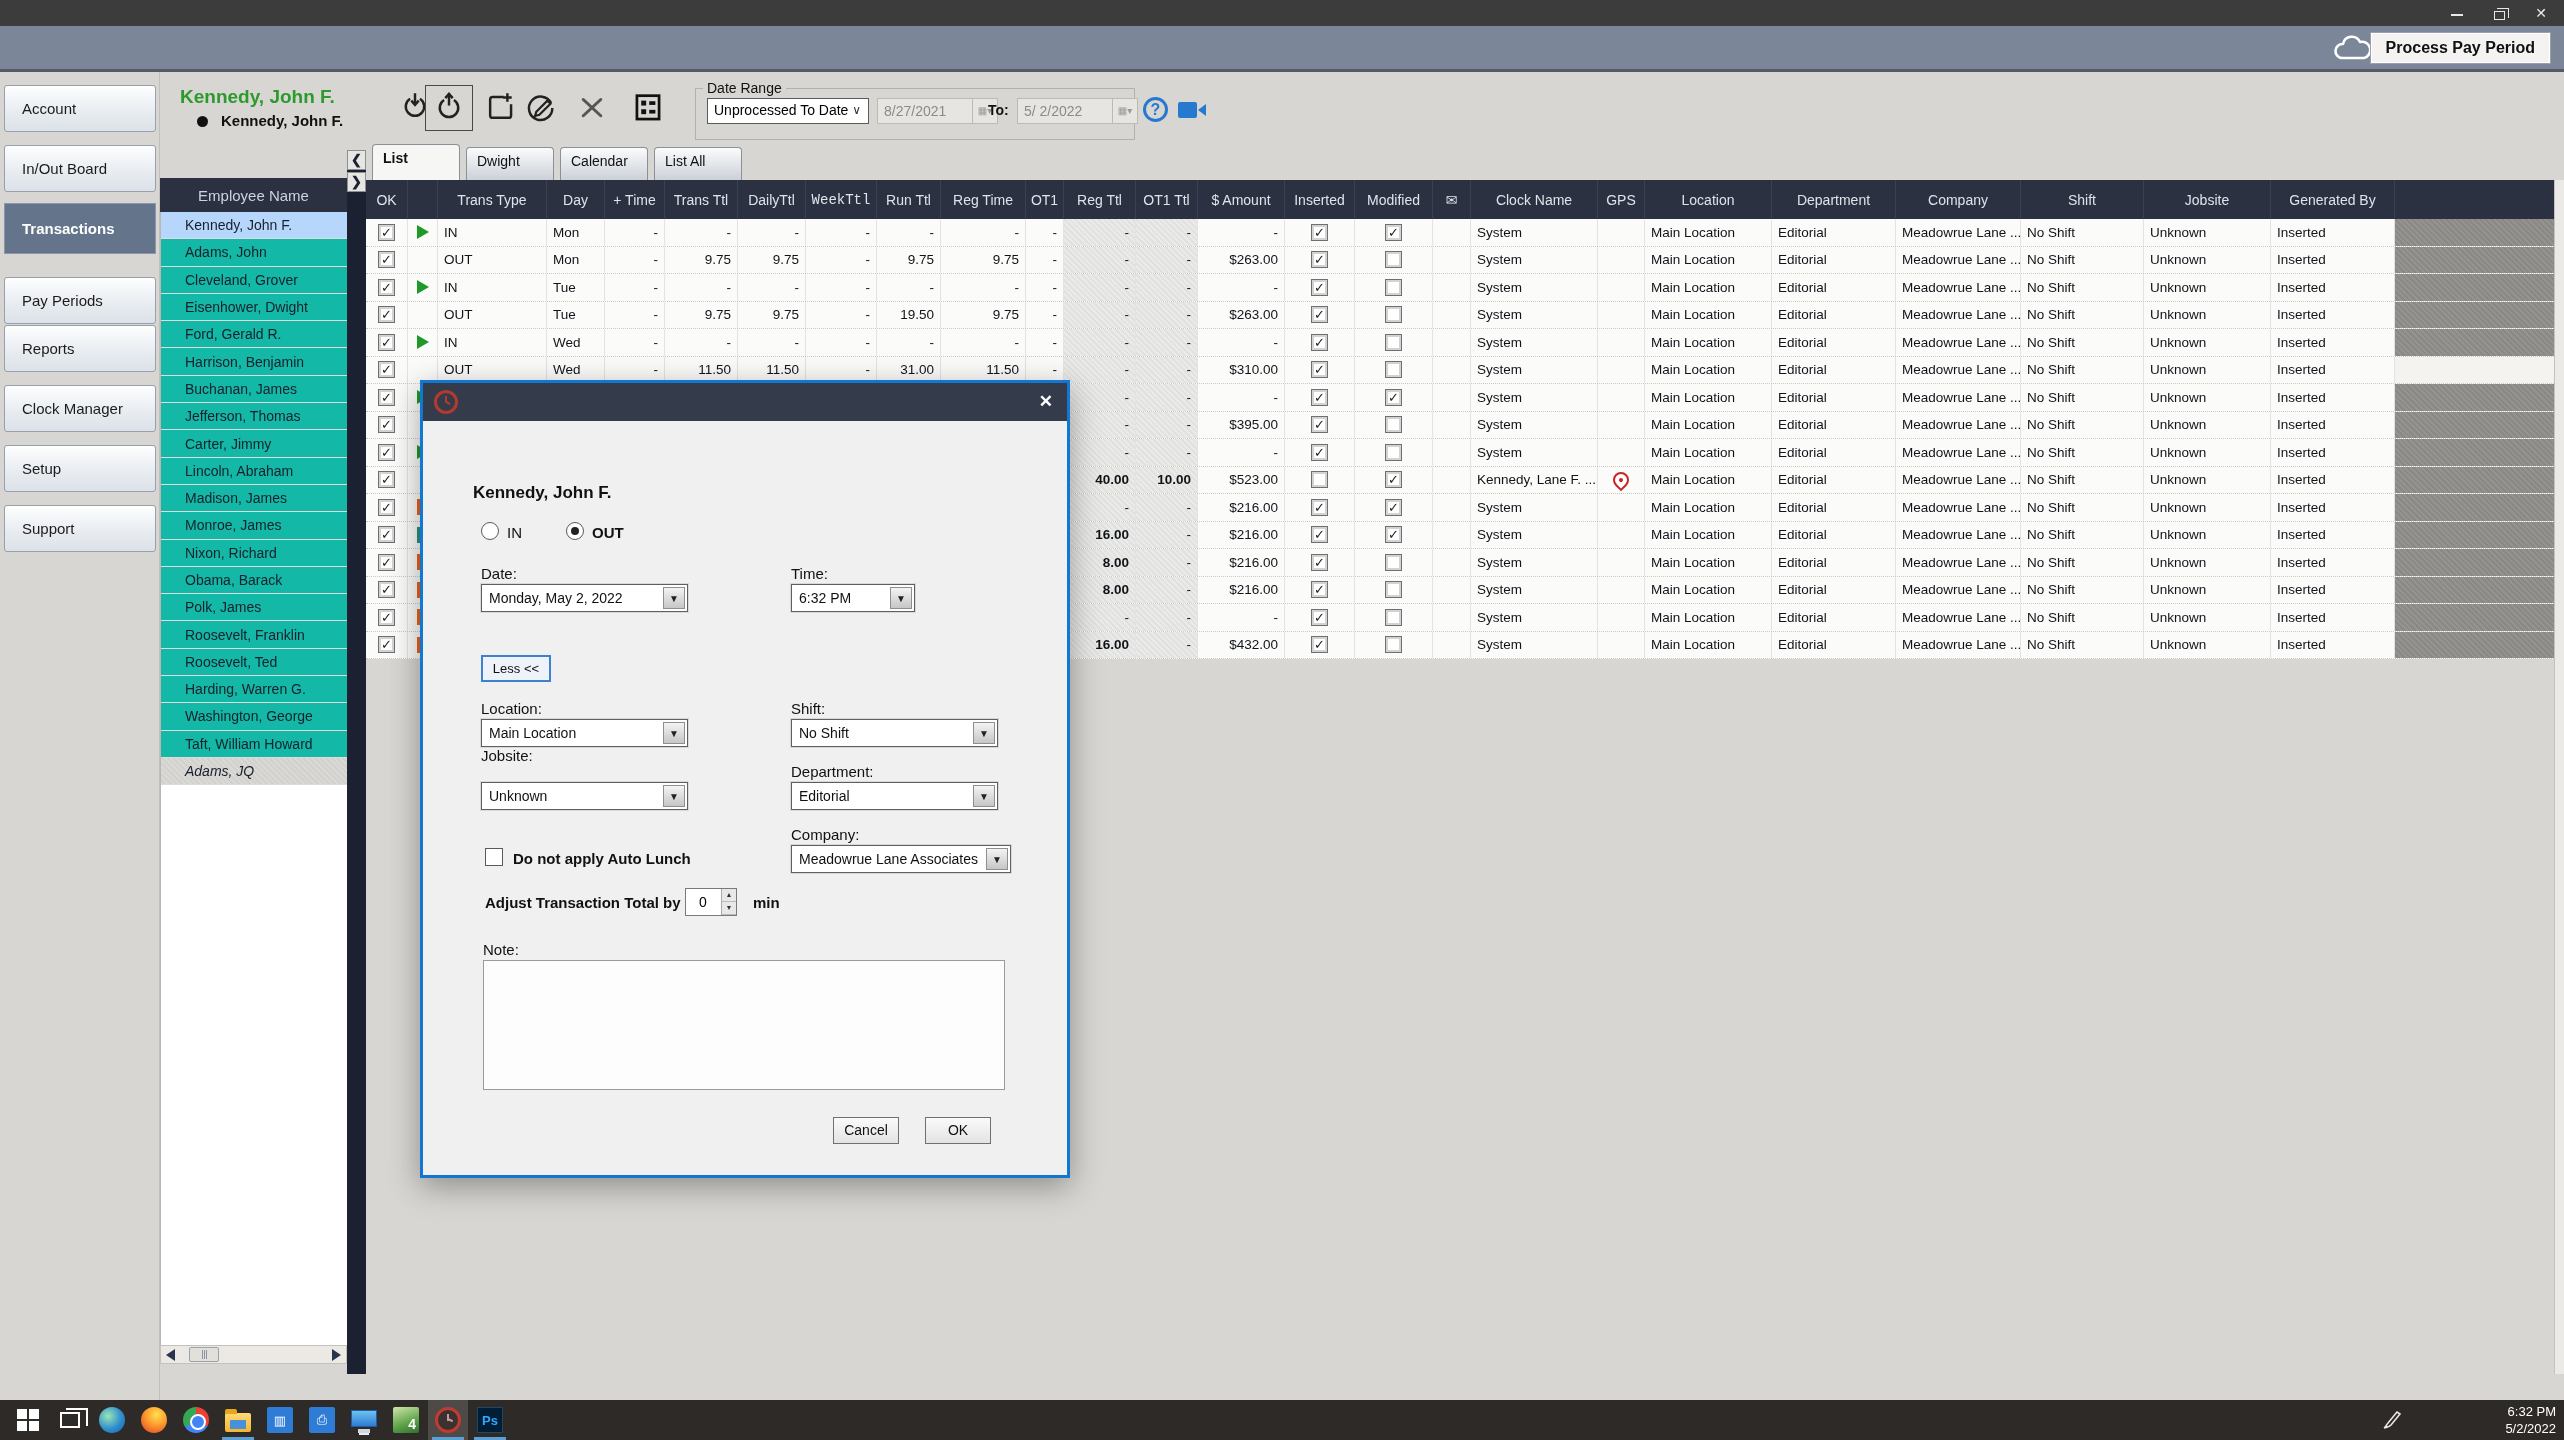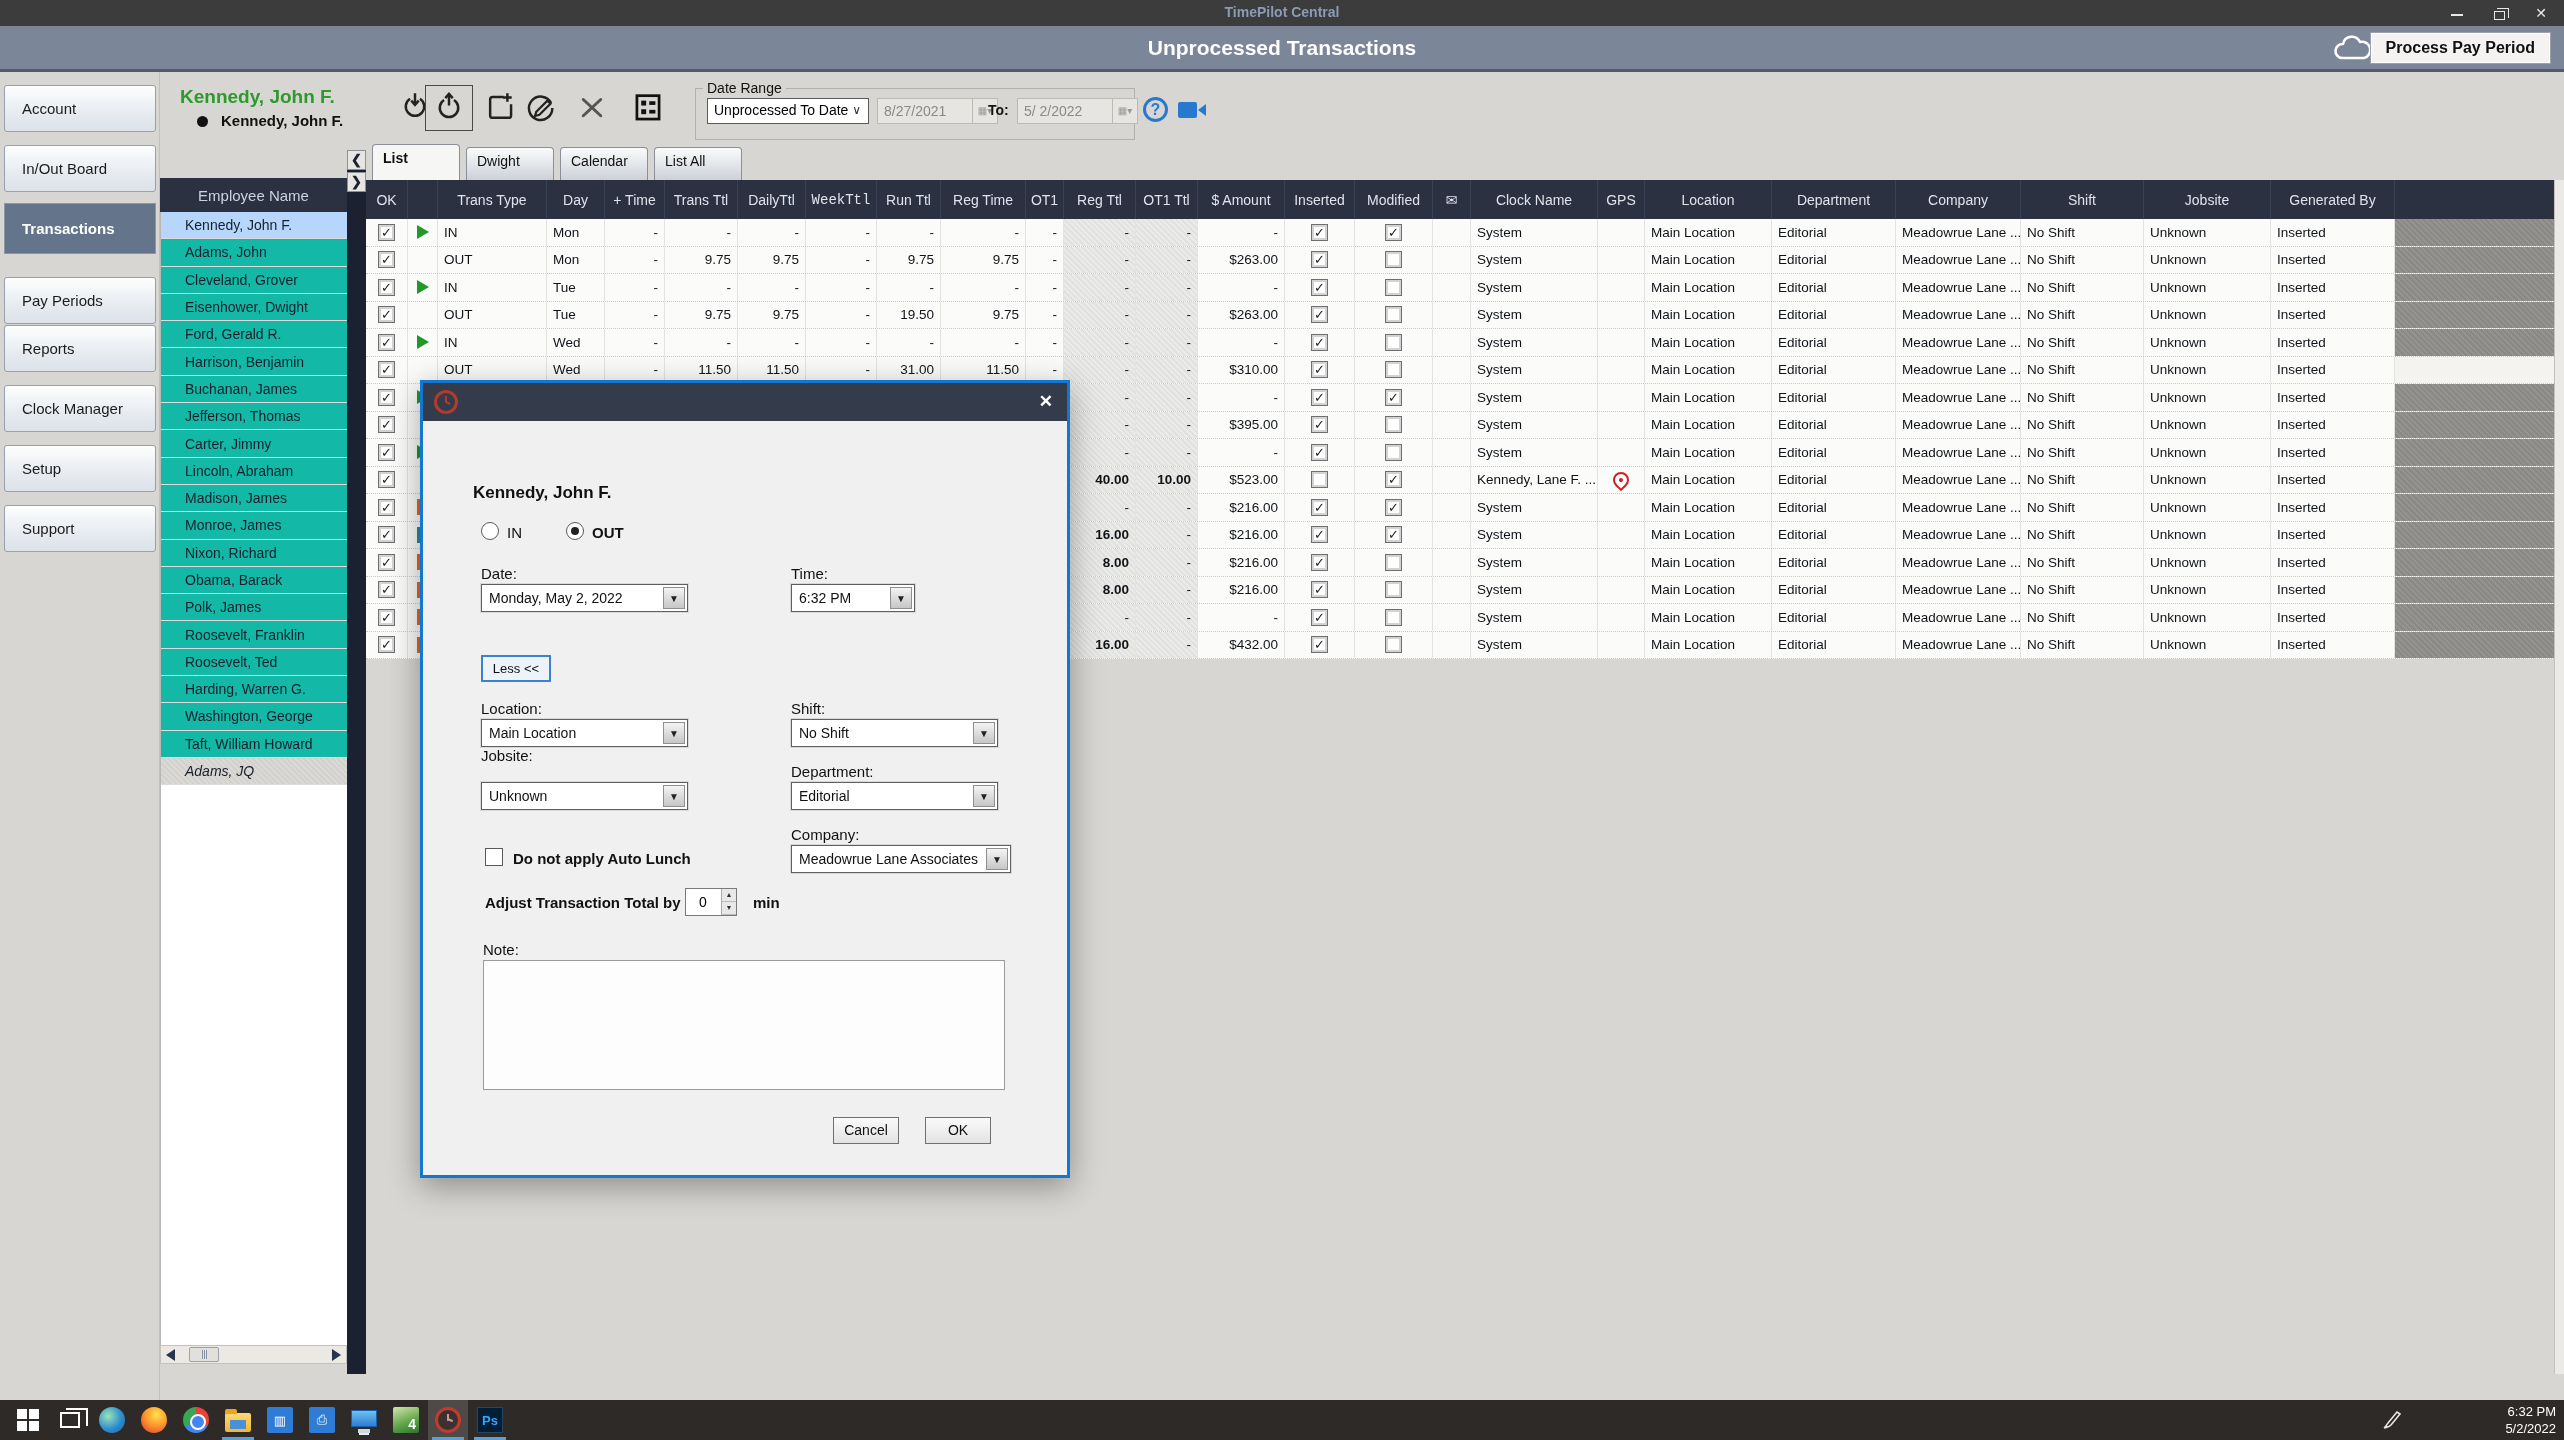--- a/index.html
+++ b/index.html
@@ -136,28 +136,26 @@
   .redclock:before { content:""; position:absolute; left:9px; top:4px; width:2px; height:7px; background:#c99; }
   .redclock:after { content:""; position:absolute; left:9px; top:9px; width:6px; height:2px; background:#c99; transform:rotate(25deg); }
   .pstile { width:26px; height:26px; background:#001e36; border:1px solid #26455e; color:#31a8ff; font-size:13px; font-weight:bold; display:flex; align-items:center; justify-content:center; }
   #tray { position:absolute; right:8px; top:3px; color:#fff; font-size:13px; text-align:right; line-height:17px; }
   #pen-icon { position:absolute; right:160px; top:8px; }
 </style>
 </head>
 <body>
 
 <div class="abs" id="titlebar">
-  <div class="title">TimePilot Central</div>
   <div class="win-btn" id="btn-min"><span class="min-glyph"></span></div>
   <div class="win-btn" id="btn-restore"><span class="restore-glyph"></span></div>
   <div class="win-btn" id="btn-close">✕</div>
 </div>
 
 <div class="abs" id="header">
-  <div class="htitle">Unprocessed Transactions</div>
   <svg id="cloud-icon" width="42" height="30" viewBox="0 0 42 30">
     <path d="M10 24 a7 7 0 0 1 1-14 a9 9 0 0 1 17-2 a8 8 0 0 1 4 16 z" fill="none" stroke="#fff" stroke-width="2.6" stroke-linejoin="round"></path>
   </svg>
   <div id="process-btn">Process Pay Period</div>
 </div>
 
 <div class="abs" id="sidebar">
     <div class="side-btn" style="top: 13px;">Account</div>
     <div class="side-btn" style="top: 73px;">In/Out Board</div>
     <div class="side-btn active" style="top: 131px;">Transactions</div>

